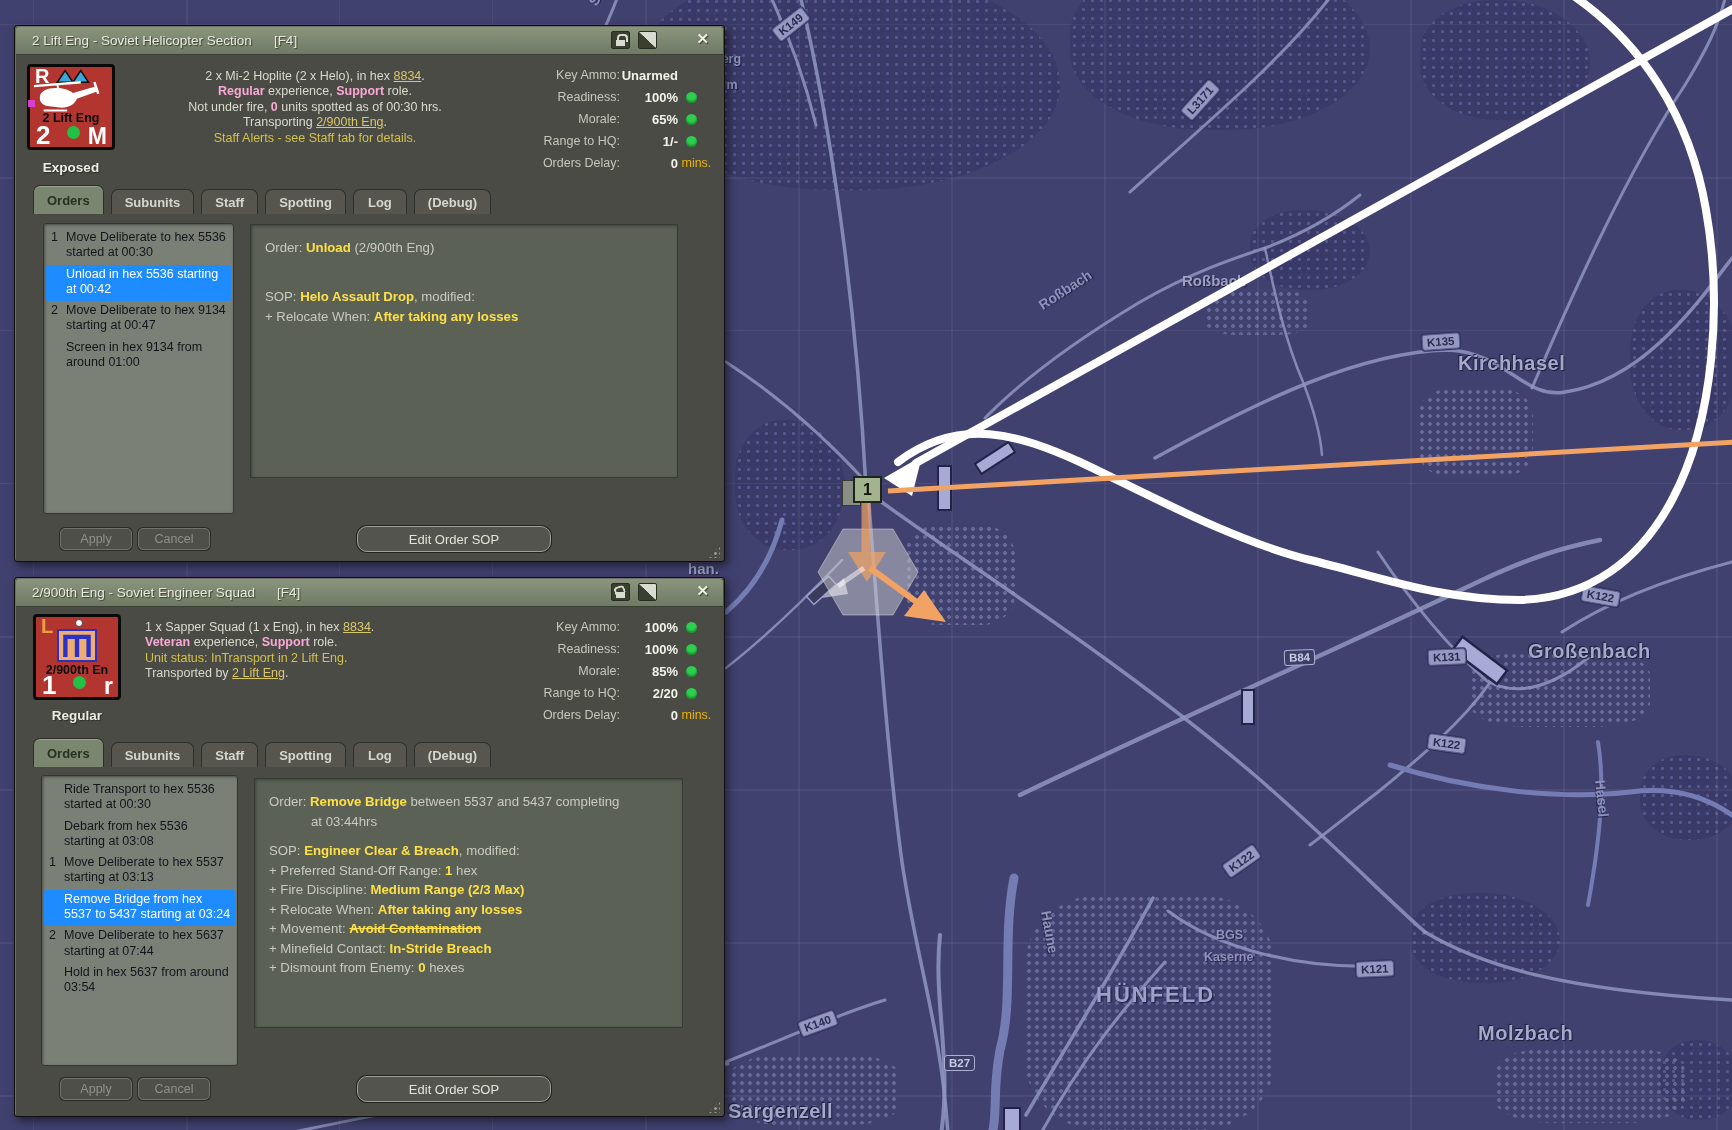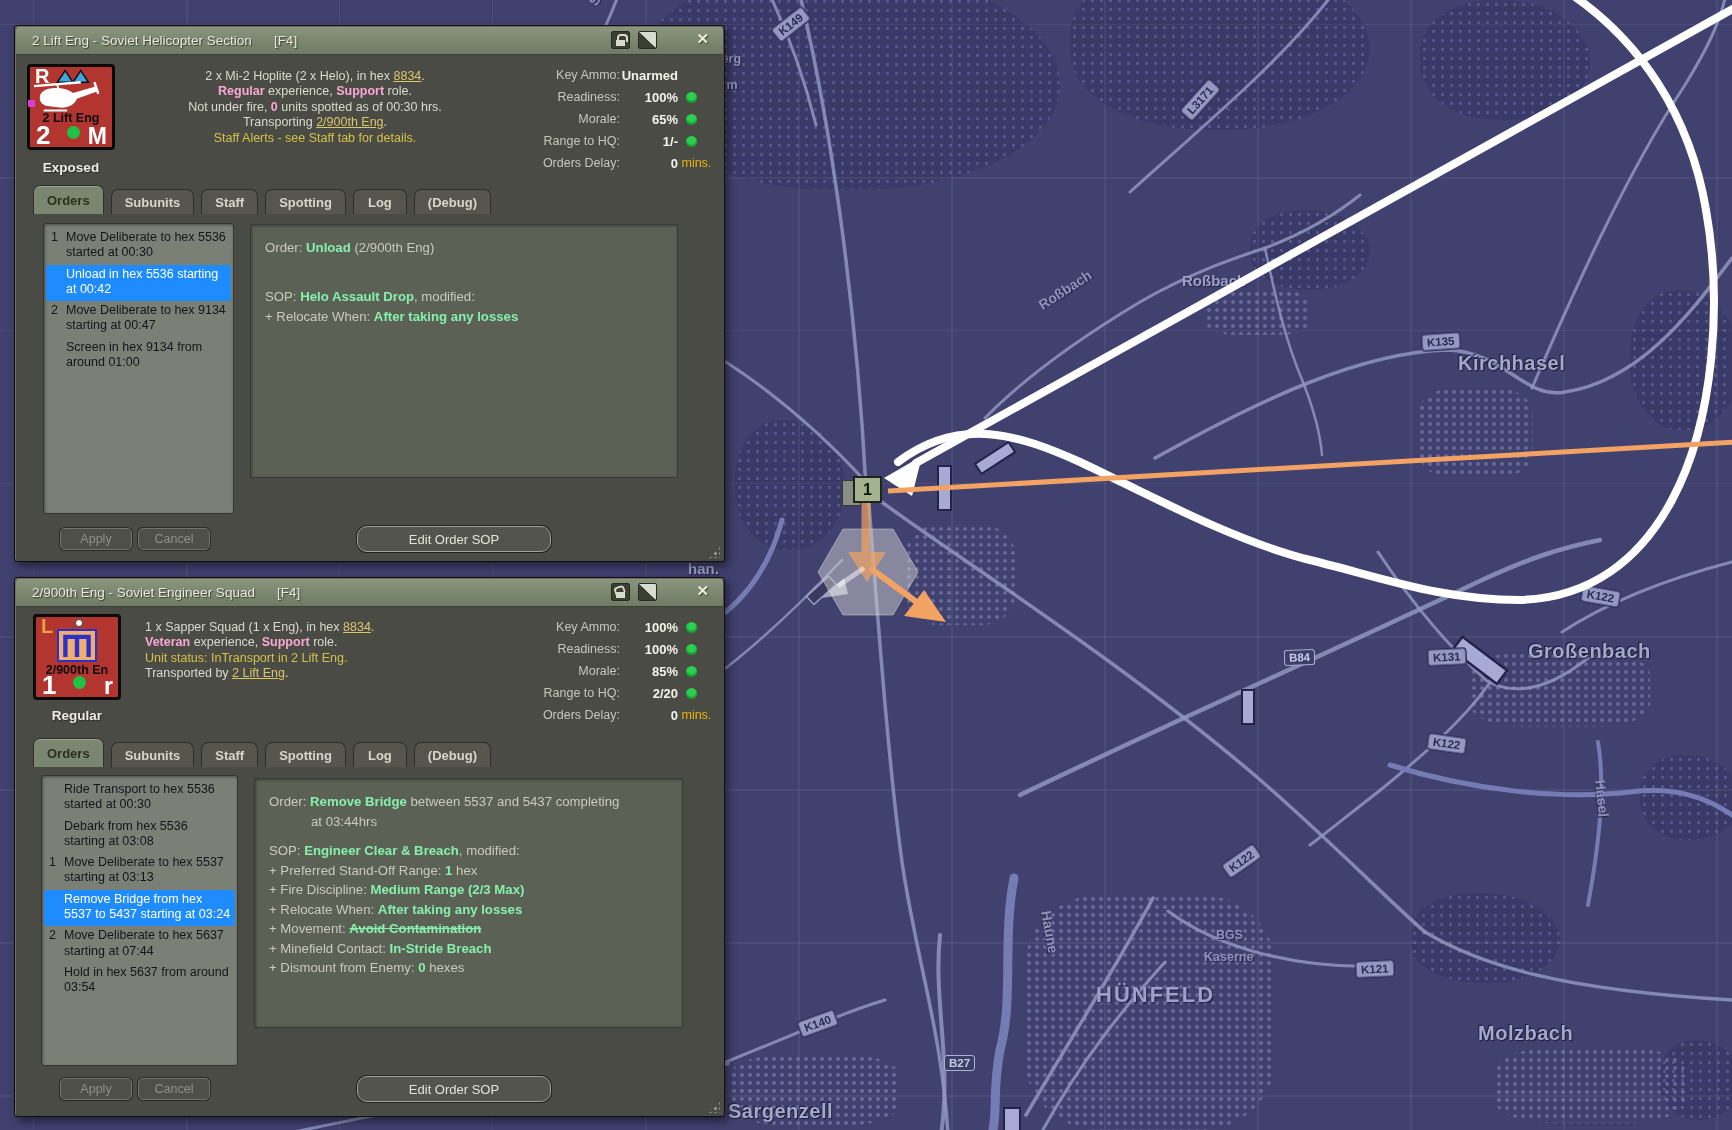--- a/index.html
+++ b/index.html
@@ -97,21 +97,21 @@
   .oitem{display:flex;padding:2px 2px 4px 2px;color:#12151c;font-size:12.5px;line-height:15.3px;}
   .onum{width:15px;flex:none;padding-left:3px;}
   .otext{flex:1;padding-right:2px;}
   .oitem.sel{background:#1e8cff;color:#fff;border-radius:2px;}
   .details{position:absolute;background:#5c6156;border:1px solid #3a3a34;
     box-shadow:inset 1px 1px 3px rgba(0,0,0,.35);padding:13px 14px;box-sizing:border-box;
     color:#c9cabc;font-size:13.2px;line-height:19.5px;overflow:hidden;}
   .dline{min-height:19.5px;}
   .dline.sp{margin-top:10px;}
   .dline.ind{padding-left:42px;}
-  .dline span.b{font-weight:bold;color:#86efac;}
+  .dline span.b{font-weight:bold;color:#fde047;}
   .dline span.strike{text-decoration:line-through;}
   
   .btn{position:absolute;height:22px;font-family:"Liberation Sans",sans-serif;font-size:12.5px;
     border-radius:5px;cursor:default;}
   .btn.small{width:72px;background:#4f4f4a;border:1px solid #73736b;box-shadow:0 0 0 1px #2a2a26;
     color:#8f9088;}
   .btn.edit{width:194px;height:26px;background:#54544e;border:1px solid #a0a096;
     box-shadow:0 0 0 1px #22221e;color:#e3e4d8;font-size:13px;border-radius:10px;}
   .grip{position:absolute;right:4px;bottom:3px;width:12px;height:12px;
     background-image:radial-gradient(circle,#9a9a90 1.2px,transparent 1.6px);background-size:5px 5px;

